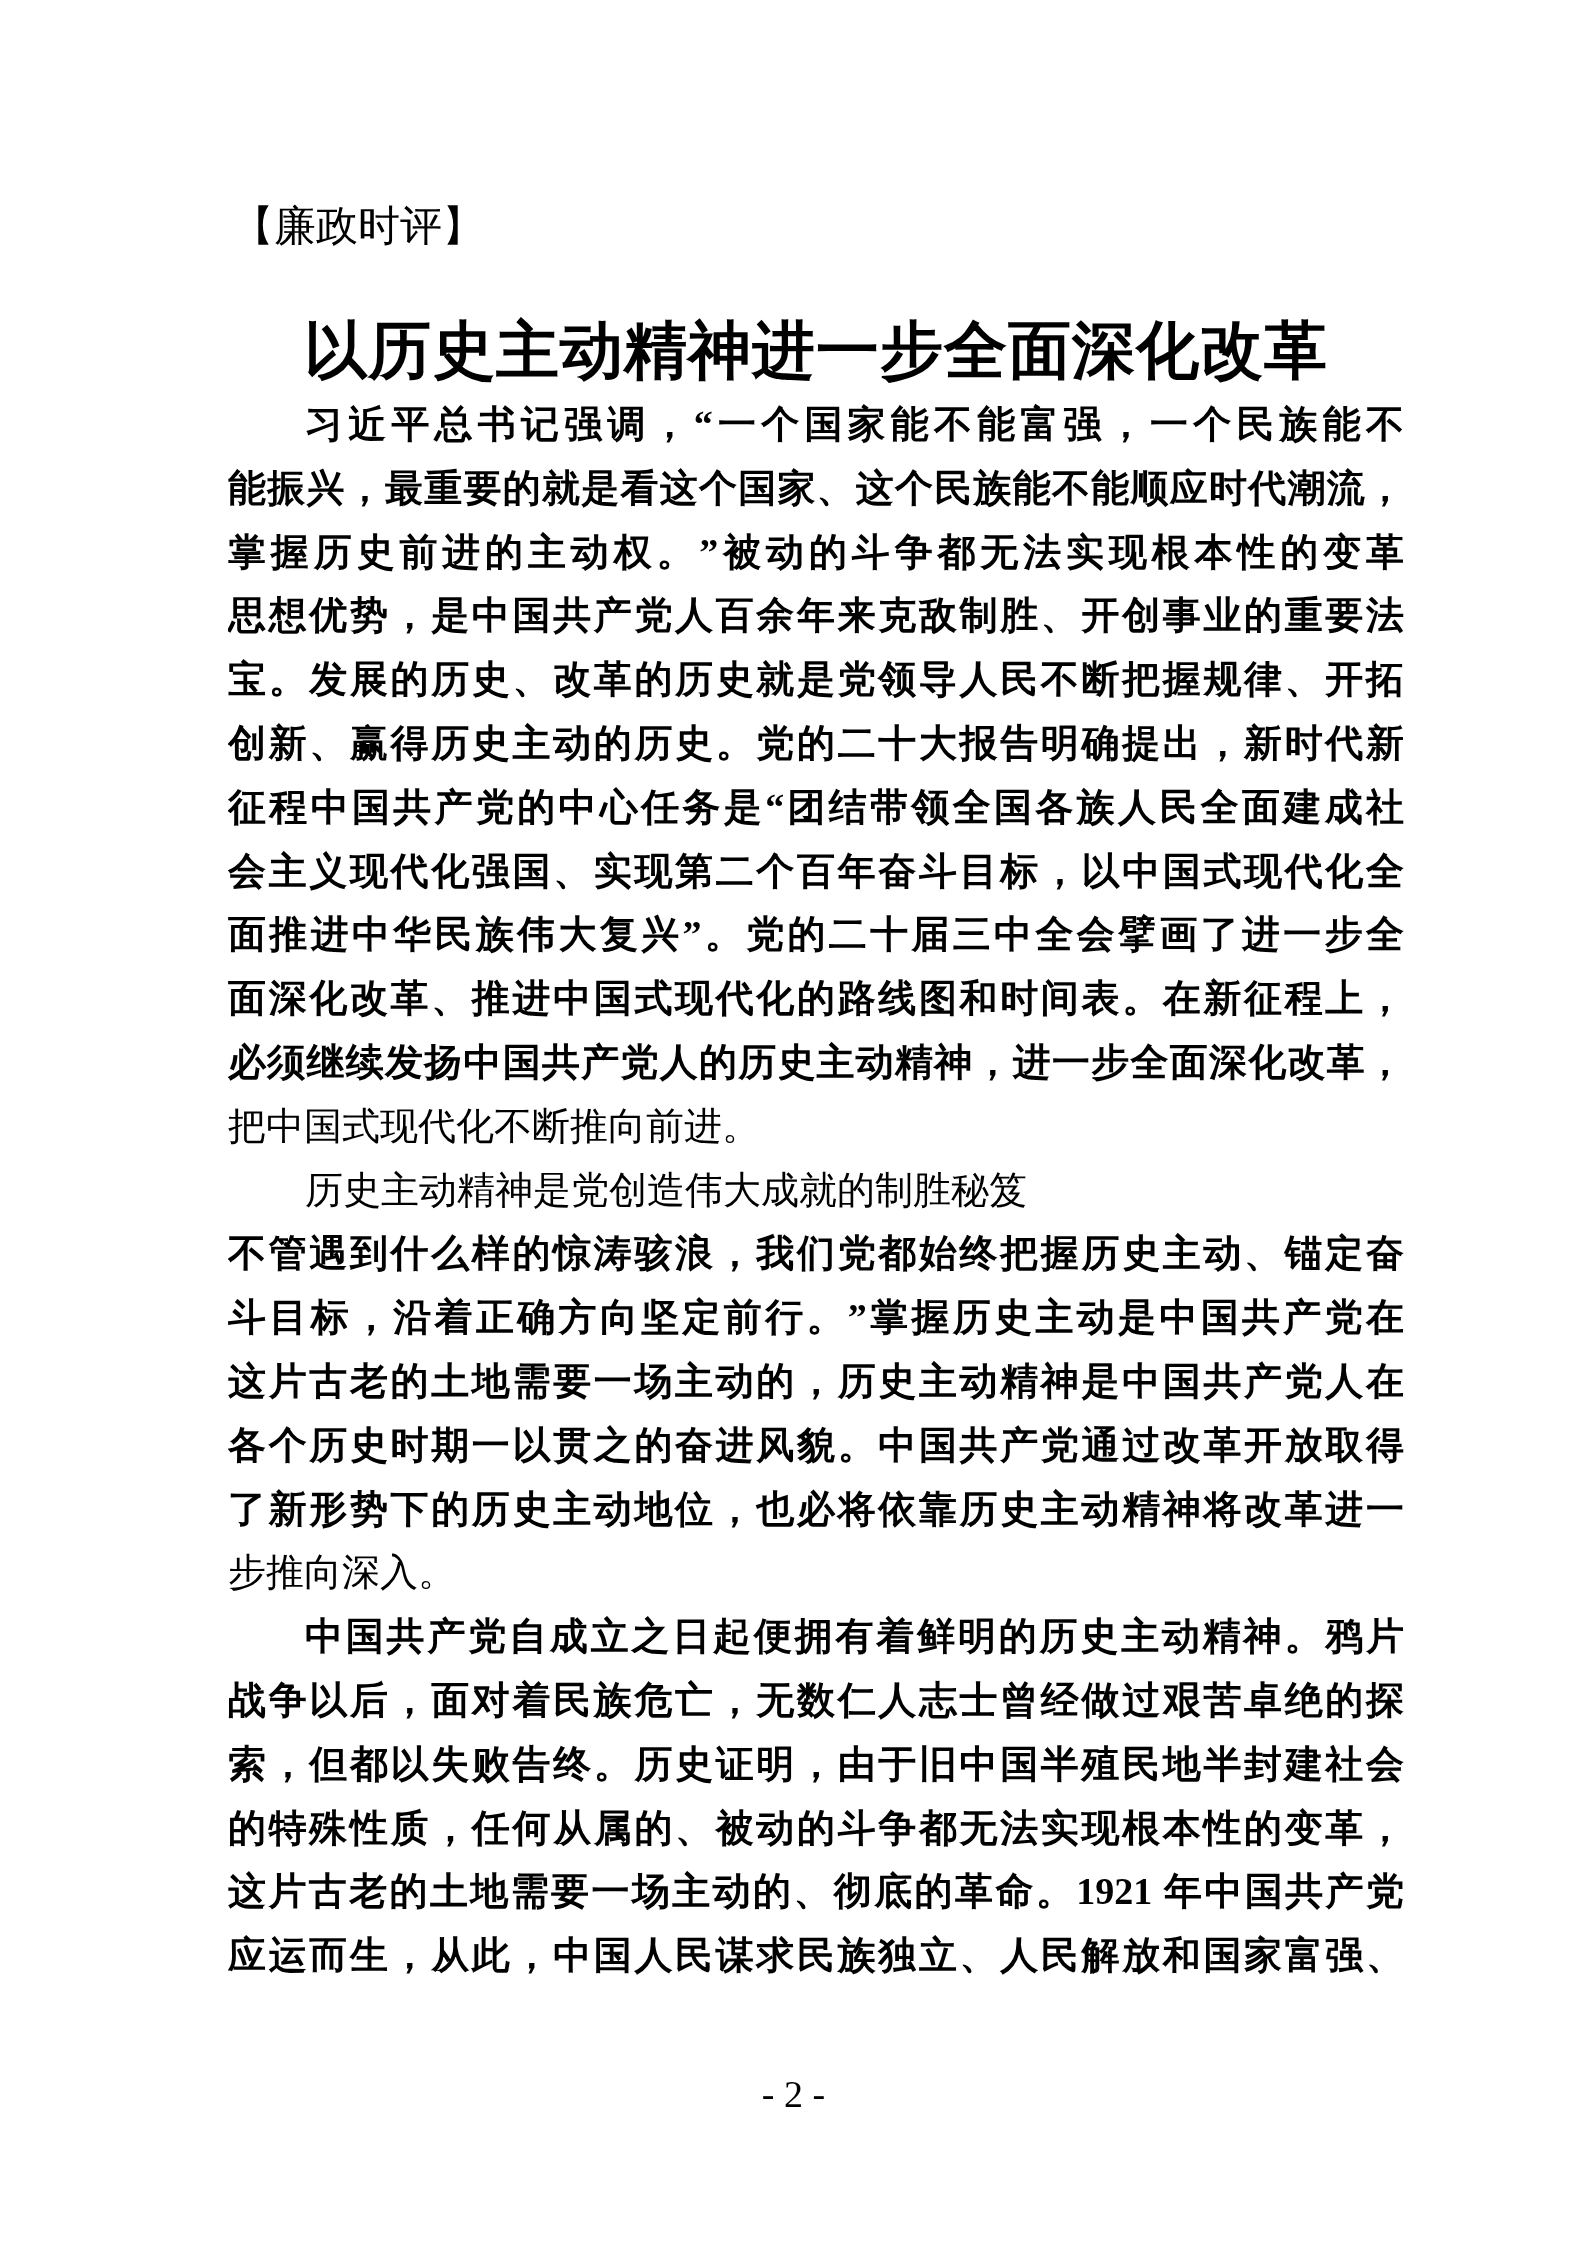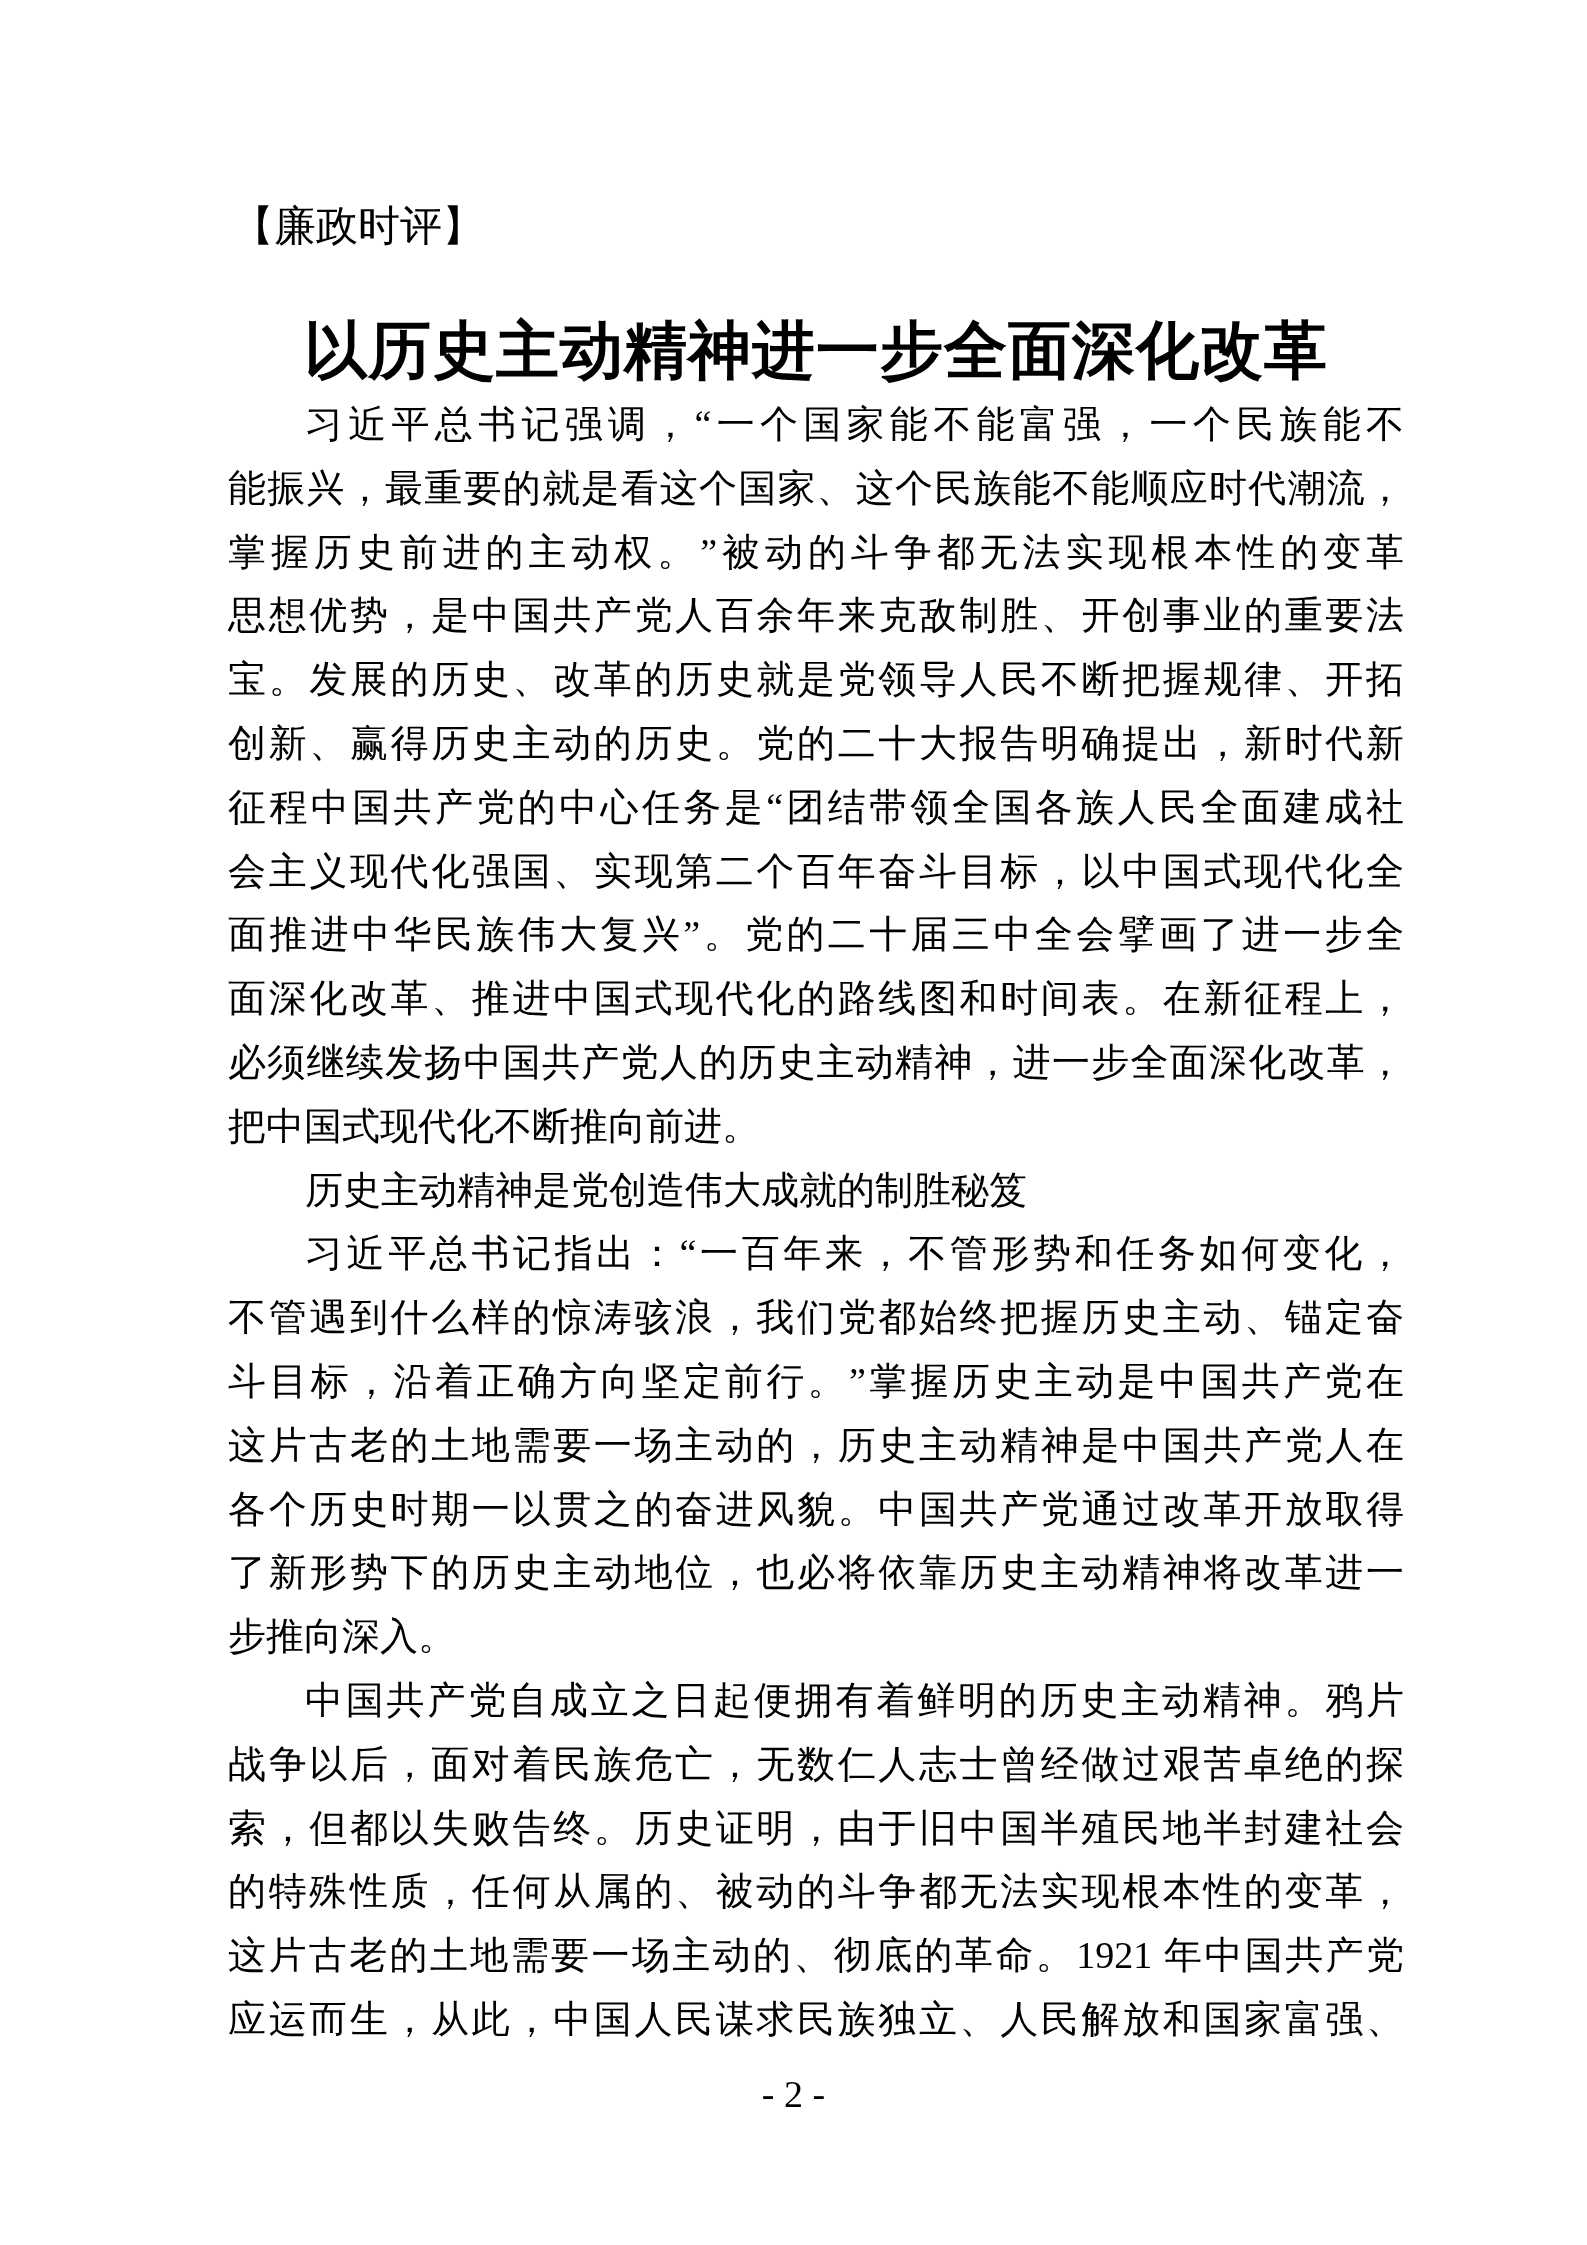--- a/index.html
+++ b/index.html
@@ -46,20 +46,21 @@
   }
   .line {
     line-height: 63.8px;
     height: 63.8px;
     word-break: break-all;
     overflow: hidden;
   }
   .line.justify {
     text-align: justify;
     text-align-last: justify;
+    font-weight: bold;
   }
   .line.end {
     text-align: center;
     text-align-last: left;
   }
   .line.indent {
     padding-left: 77px;
   }
   .page-footer {
     position: absolute;
@@ -87,21 +88,20 @@
     <div class="line justify">思想优势，是中国共产党人百余年来克敌制胜、开创事业的重要法</div>
     <div class="line justify">宝。发展的历史、改革的历史就是党领导人民不断把握规律、开拓</div>
     <div class="line justify">创新、赢得历史主动的历史。党的二十大报告明确提出，新时代新</div>
     <div class="line justify">征程中国共产党的中心任务是“团结带领全国各族人民全面建成社</div>
     <div class="line justify">会主义现代化强国、实现第二个百年奋斗目标，以中国式现代化全</div>
     <div class="line justify">面推进中华民族伟大复兴”。党的二十届三中全会擘画了进一步全</div>
     <div class="line justify">面深化改革、推进中国式现代化的路线图和时间表。在新征程上，</div>
     <div class="line justify">必须继续发扬中国共产党人的历史主动精神，进一步全面深化改革，</div>
     <div class="line end">把中国式现代化不断推向前进。</div>
     <div class="line end indent">历史主动精神是党创造伟大成就的制胜秘笈</div>
-    <div class="line justify indent">习近平总书记指出：“一百年来，不管形势和任务如何变化，</div>
     <div class="line justify">不管遇到什么样的惊涛骇浪，我们党都始终把握历史主动、锚定奋</div>
     <div class="line justify">斗目标，沿着正确方向坚定前行。”掌握历史主动是中国共产党在</div>
     <div class="line justify">这片古老的土地需要一场主动的，历史主动精神是中国共产党人在</div>
     <div class="line justify">各个历史时期一以贯之的奋进风貌。中国共产党通过改革开放取得</div>
     <div class="line justify">了新形势下的历史主动地位，也必将依靠历史主动精神将改革进一</div>
     <div class="line end">步推向深入。</div>
     <div class="line justify indent">中国共产党自成立之日起便拥有着鲜明的历史主动精神。鸦片</div>
     <div class="line justify">战争以后，面对着民族危亡，无数仁人志士曾经做过艰苦卓绝的探</div>
     <div class="line justify">索，但都以失败告终。历史证明，由于旧中国半殖民地半封建社会</div>
     <div class="line justify">的特殊性质，任何从属的、被动的斗争都无法实现根本性的变革，</div>

